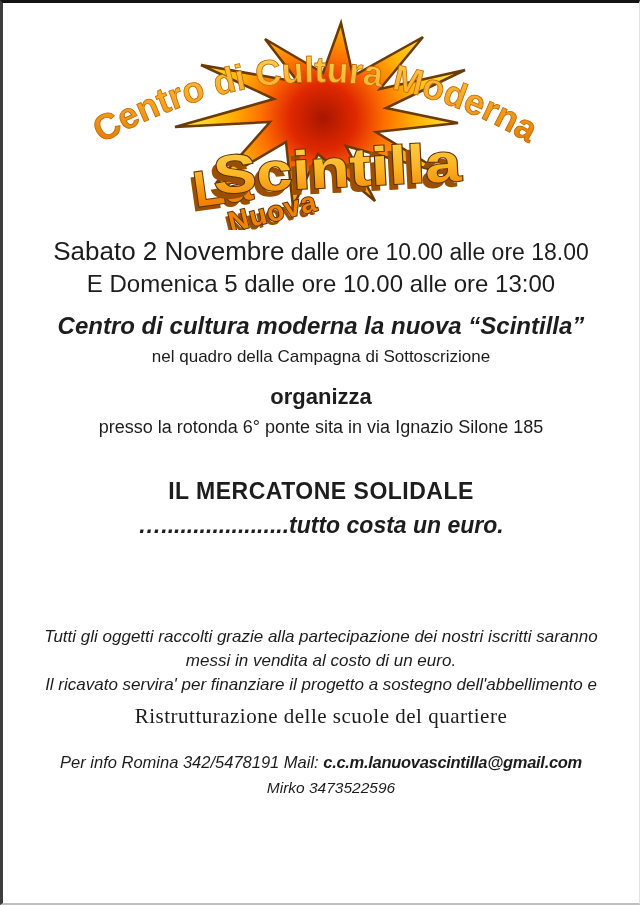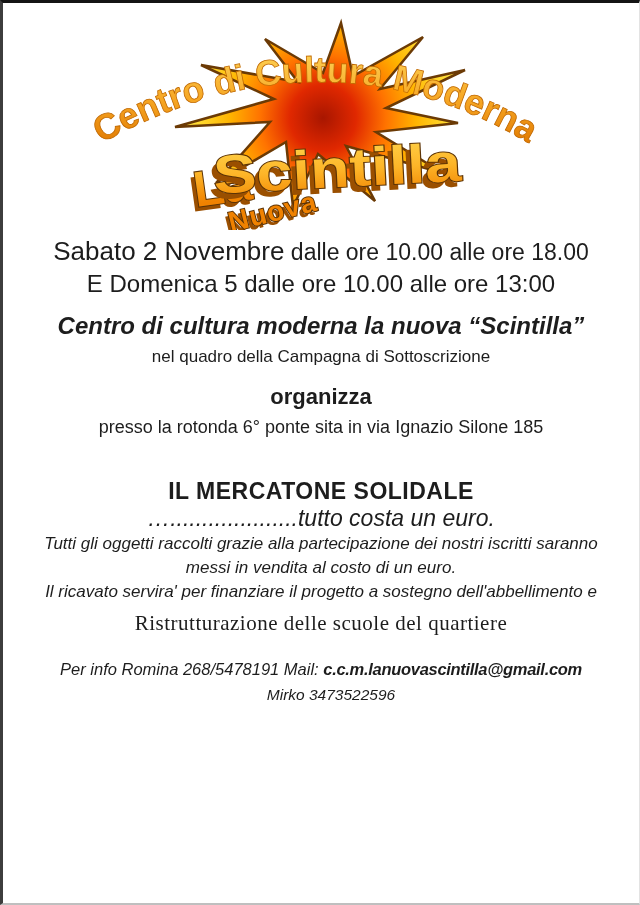--- a/index.html
+++ b/index.html
@@ -52,24 +52,24 @@
   .dates-line2 { font-size: 24px; }
 
   
   .intro-title { margin-top: 13px; font-size: 24px; font-weight: 700; font-style: italic; }
   .intro-sub   { margin-top: 7px;  font-size: 17px; }
   .organizza   { margin-top: 17px; font-size: 22px; font-weight: 700; }
   .location    { margin-top: 7px;  font-size: 18px; }
 
   
   .event-title   { margin-top: 40px; font-size: 23px; font-weight: 700; letter-spacing: 0.5px; }
-  .event-tagline {  font-size: 23px; font-weight: 400; font-style: italic; }
+  .event-tagline { margin-top: 7px;  font-size: 23px; font-weight: 700; font-style: italic; }
 
   
-  .details { }
+  .details { margin-top: 86px; }
   .detail  { font-size: 17px; font-style: italic; line-height: 24px; }
   .serif-line {
     margin-top: 7px;
     font-family: "Liberation Serif", serif;
     font-size: 21px;
     letter-spacing: 0.5px;
   }
 
   
   .contact { margin-top: 24px; font-style: italic; }
@@ -141,17 +141,17 @@
   </section>
 
   <section class="details">
     <p class="detail">Tutti gli oggetti raccolti grazie alla partecipazione dei nostri iscritti saranno</p>
     <p class="detail">messi in vendita al costo di un euro.</p>
     <p class="detail">Il ricavato servira' per finanziare il progetto a sostegno dell'abbellimento e</p>
     <p class="serif-line">Ristrutturazione delle scuole del quartiere</p>
   </section>
 
   <section class="contact">
-    <p class="contact-line1"><span>Per info Romina 268/5478191 Mail: </span><span class="email">c.c.m.lanuovascintilla@gmail.com</span></p>
+    <p class="contact-line1"><span>Per info Romina 342/5478191 Mail: </span><span class="email">c.c.m.lanuovascintilla@gmail.com</span></p>
     <p class="contact-line2">Mirko 3473522596</p>
   </section>
 
 </div>
 
 </body></html>

